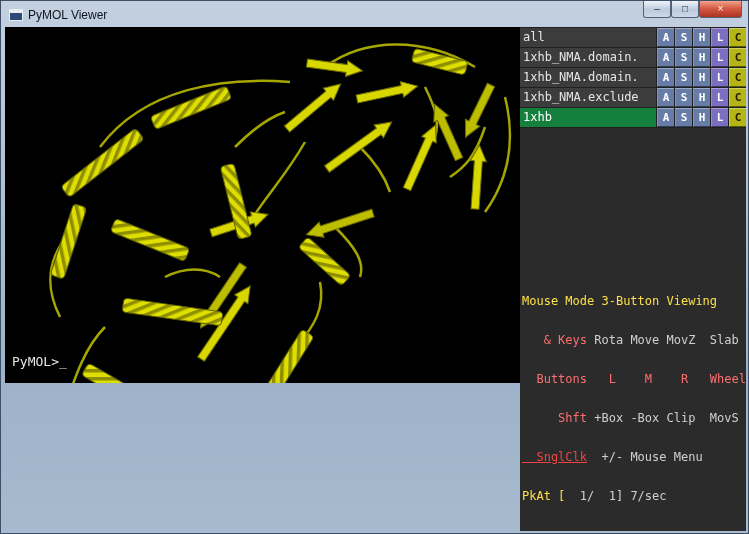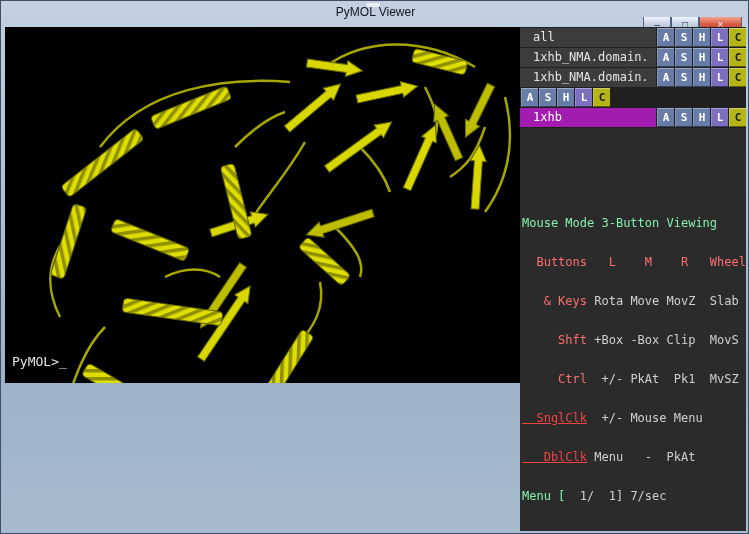--- a/index.html
+++ b/index.html
@@ -13,21 +13,20 @@
     padding: 0 4px 4px 4px;
     position: relative;
   }
 
   
   .titlebar {
     height: 26px;
     display: flex; align-items: center;
     padding: 2px 2px 0 4px;
     font-family: "Liberation Sans", sans-serif;
-    flex-direction: column;
   }
   .app-icon {
     width: 14px; height: 12px;
     border: 1px solid #e9eef5;
     background: #2e4a74;
     display: inline-block; position: relative;
     margin-right: 5px;
   }
   .app-icon::before {
     content: ""; position: absolute; left: 0; top: 0;
@@ -69,24 +68,24 @@
   
   .side-panel {
     width: 226px; height: 504px;
     background: #2b2b2b;
     display: flex; flex-direction: column;
   }
   .object-list { background: #202020; padding-top: 1px; }
   .obj-row { display: flex; height: 19px; margin-bottom: 1px; }
   .obj-name {
     flex: 1; background: #3c3c3c; color: #e6e6e6;
-    font-size: 12px; line-height: 19px; padding-left: 13px;
+    font-size: 12px; line-height: 19px; padding-left: 3px;
     white-space: nowrap; overflow: hidden;
   }
-  .obj-row.selected .obj-name { background: #a21caf; color: #ffffff; }
+  .obj-row.selected .obj-name { background: #15803d; color: #ffffff; }
   .ob {
     width: 17px; margin-left: 1px; border: none;
     font-family: "DejaVu Sans Mono", monospace;
     font-size: 11px; font-weight: bold; color: #fff;
     border-top: 1px solid rgba(255,255,255,.35);
     border-left: 1px solid rgba(255,255,255,.2);
     border-bottom: 1px solid rgba(0,0,0,.5);
     cursor: default; padding: 0; text-align: center;
   }
   .ob.b-a, .ob.b-s, .ob.b-h { background: #687ca8; }
@@ -94,21 +93,21 @@
   .ob.b-c { background: #b5b517; color: #1d1d00; }
 
   .panel-spacer { flex: 1; }
 
   
   .mouse-panel {
     white-space: pre;
     font-size: 12px; line-height: 13px;
     padding: 1px 0 2px 2px;
   }
-  .c-green { color: #86efac; }
+  .c-green { color: #fde047; }
   .c-red   { color: #ff6e6e; }
   .c-slate { color: #ef4444; text-decoration: underline; }
   .c-gray  { color: #d0d0d0; }
   .c-yellow{ color: #c8cc3a; }
 </style>
 </head>
 <body>
 
 <div class="window">
 
@@ -217,20 +216,21 @@
         <div class="obj-row">
           <div class="obj-name">1xhb_NMA.domain.</div>
           <button class="ob b-a">A</button>
           <button class="ob b-s">S</button>
           <button class="ob b-h">H</button>
           <button class="ob b-l">L</button>
           <button class="ob b-c">C</button>
         </div>
 
         <div class="obj-row">
+          <div class="obj-name">1xhb_NMA.exclude</div>
           <button class="ob b-a">A</button>
           <button class="ob b-s">S</button>
           <button class="ob b-h">H</button>
           <button class="ob b-l">L</button>
           <button class="ob b-c">C</button>
         </div>
 
         <div class="obj-row selected">
           <div class="obj-name">1xhb</div>
           <button class="ob b-a">A</button>
@@ -239,24 +239,22 @@
           <button class="ob b-l">L</button>
           <button class="ob b-c">C</button>
         </div>
 
       </div>
 
       <div class="panel-spacer"></div>
 
       <div class="mouse-panel">
         <div class="mm-line"><span class="c-green">Mouse Mode 3-Button Viewing</span></div>
+        <div class="mm-line"><span class="c-red">   &amp; Keys</span><span class="c-gray"> Rota Move MovZ  Slab</span></div>
         <div class="mm-line"><span class="c-red">  Buttons</span><span class="c-red">   L    M    R   Wheel</span></div>
-        <div class="mm-line"><span class="c-red">   &amp; Keys</span><span class="c-gray"> Rota Move MovZ  Slab</span></div>
         <div class="mm-line"><span class="c-red">     Shft</span><span class="c-gray"> +Box -Box Clip  MovS</span></div>
-        <div class="mm-line"><span class="c-red">     Ctrl</span><span class="c-gray">  +/- PkAt  Pk1  MvSZ</span></div>
         <div class="mm-line"><span class="c-slate">  SnglClk</span><span class="c-gray">  +/- Mouse Menu</span></div>
-        <div class="mm-line"><span class="c-slate">   DblClk</span><span class="c-gray"> Menu   -  PkAt</span></div>
-        <div class="mm-line"><span class="c-green">Menu [</span><span class="c-gray">  1/  1] 7/sec</span></div>
+        <div class="mm-line"><span class="c-green">PkAt [</span><span class="c-gray">  1/  1] 7/sec</span></div>
       </div>
 
     </div>
   </div>
 </div>
 
 </body></html>

